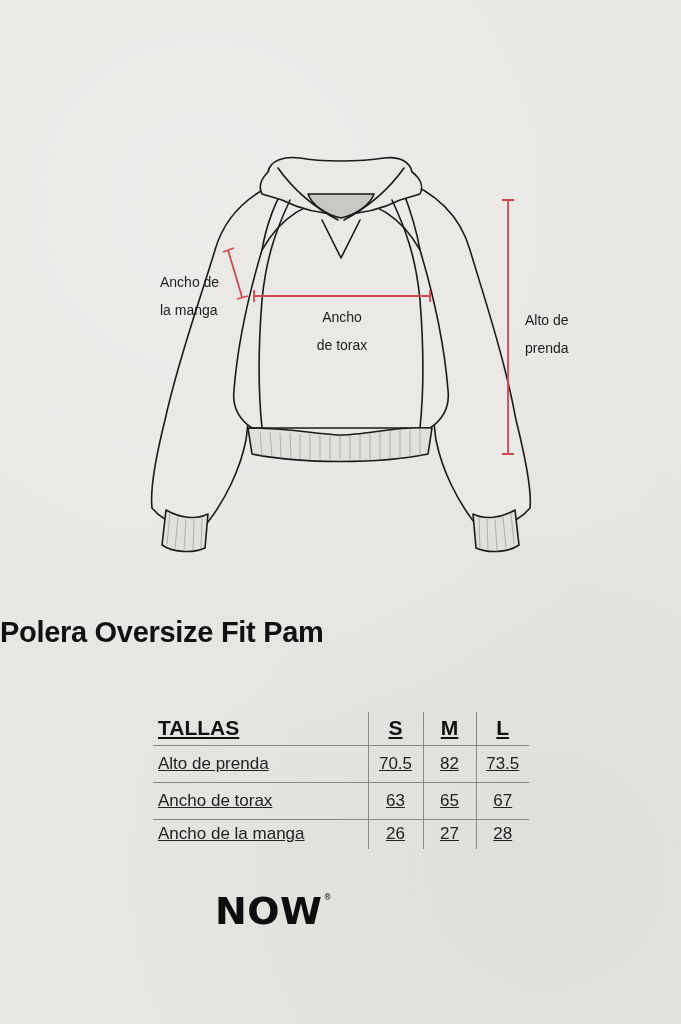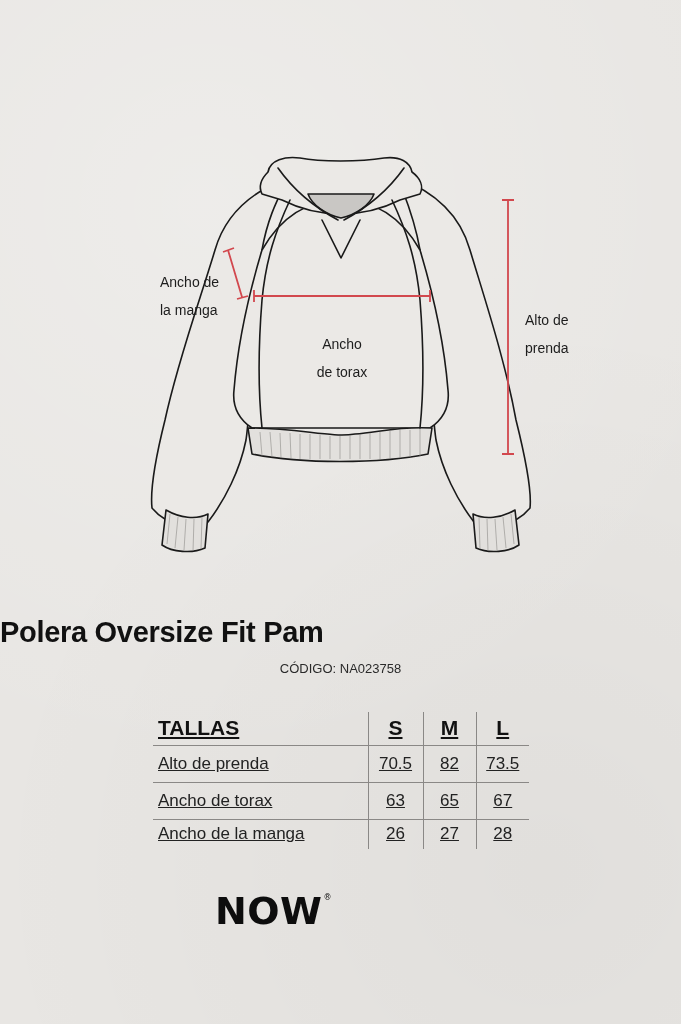--- a/index.html
+++ b/index.html
@@ -17,21 +17,21 @@
         #e8e6e3;
     }
     .illustration {
       position: absolute; left: 0; top: 0; width: 681px; height: 600px;
     }
     .label {
       position: absolute; font-size: 14px; line-height: 28px; color: #1d1d1d;
       white-space: pre-line;
     }
     .label-sleeve { left: 160px; top: 268px; }
-    .label-chest { left: 303px; top: 303px; text-align: center; width: 78px; margin-top: 27px; }
+    .label-chest { left: 303px; top: 303px; text-align: center; width: 78px; }
     .label-length { left: 525px; top: 306px; }
 
     .title {
       position: absolute; left: 0; top: 616px; width: 681px; 
       font-size: 29px; font-weight: 700; letter-spacing: -0.3px; color: #111;
     }
     .code {
       position: absolute; left: 0; top: 661px; width: 681px; text-align: center;
       font-size: 13px; color: #2a2a2a;
     }
@@ -111,21 +111,20 @@
   </svg>
 
   <div class="label label-sleeve">Ancho de
 la manga</div>
   <div class="label label-chest">Ancho
 de torax</div>
   <div class="label label-length">Alto de
 prenda</div>
 
   <h1 class="title">Polera Oversize Fit Pam</h1>
-  <div class="code">CÓDIGO: NA023758</div>
 
   <table class="size-table">
     <thead>
       <tr>
         <th class="c-label">TALLAS</th>
         <th class="c-val c-s">S</th>
         <th class="c-val c-m">M</th>
         <th class="c-val c-l">L</th>
       </tr>
     </thead>

